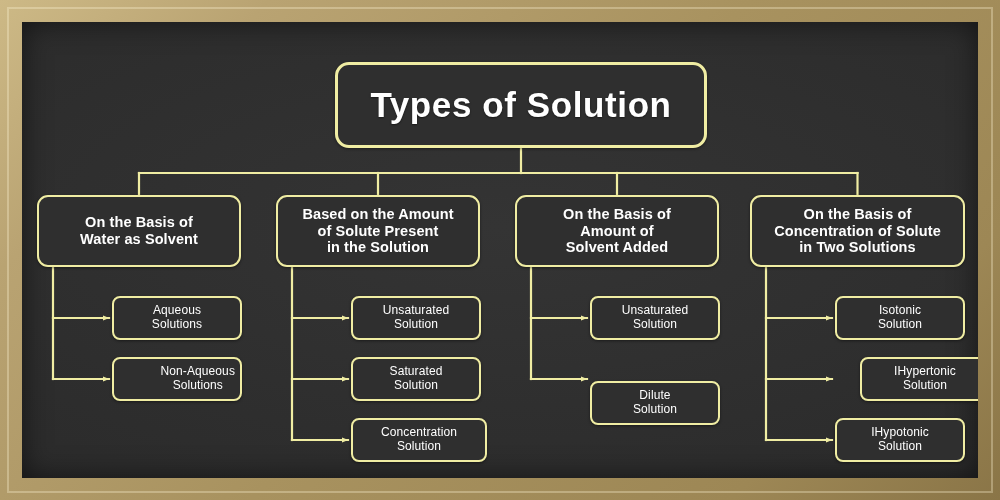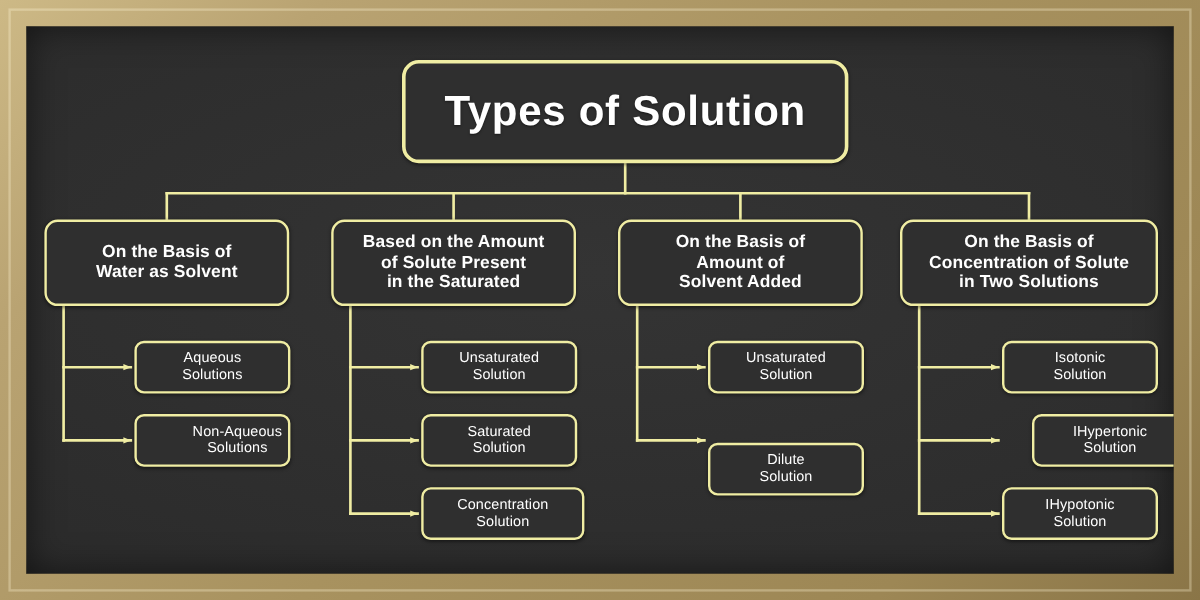--- a/index.html
+++ b/index.html
@@ -40,21 +40,21 @@
     height: 456px;
     background:
       radial-gradient(ellipse 80% 70% at 50% 45%, #343434 0%, #303030 45%, #2b2b2b 100%);
     box-shadow: inset 0 0 28px rgba(0,0,0,0.55);
     overflow: hidden;
   }
 
   
   #canvas {
     position: absolute;
-    left: 0; top: 4px;
+    left: 0; top: 16px;
     width: 956px;
     height: 420px;
   }
 
   
   #wires {
     position: absolute;
     left: 0; top: 0;
     width: 956px;
     height: 456px;
@@ -151,21 +151,21 @@
             <span class="lbl">Aqueous
 Solutions</span>
           </div>
           <div class="node leaf" style="left: 90px; top: 319px; width: 130px; height: 44px; justify-content: flex-end;">
             <span class="lbl">Non-Aqueous
 Solutions</span>
           </div>
           <div class="node branch" style="left: 254px; top: 157px; width: 204px; height: 72px;">
             <span class="lbl">Based on the Amount
 of Solute Present
-in the Saturated</span>
+in the Solution</span>
           </div>
           <div class="node leaf" style="left: 329px; top: 258px; width: 130px; height: 44px;">
             <span class="lbl">Unsaturated
 Solution</span>
           </div>
           <div class="node leaf" style="left: 329px; top: 319px; width: 130px; height: 44px;">
             <span class="lbl">Saturated
 Solution</span>
           </div>
           <div class="node leaf" style="left: 329px; top: 380px; width: 136px; height: 44px;">

